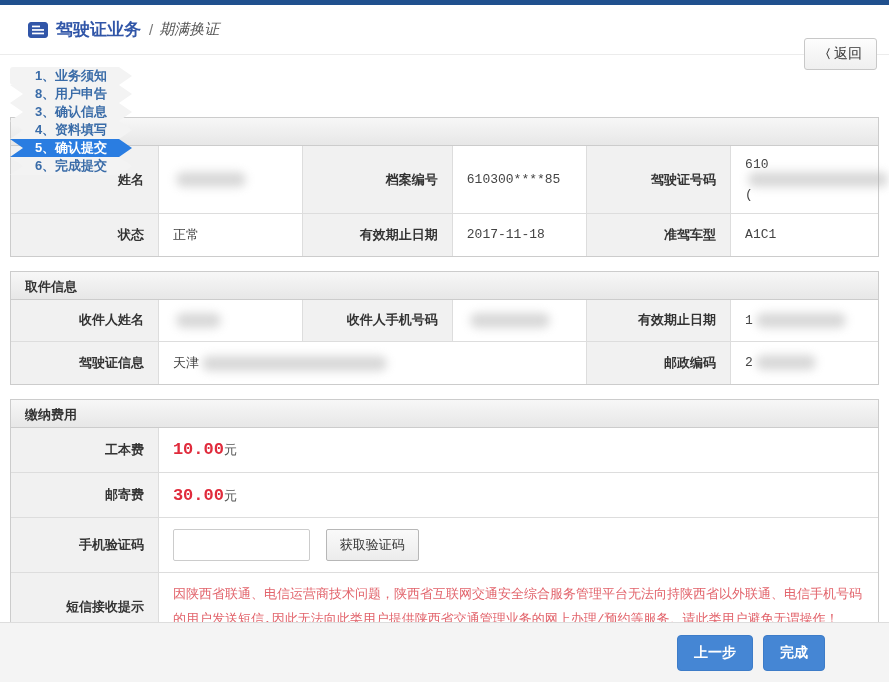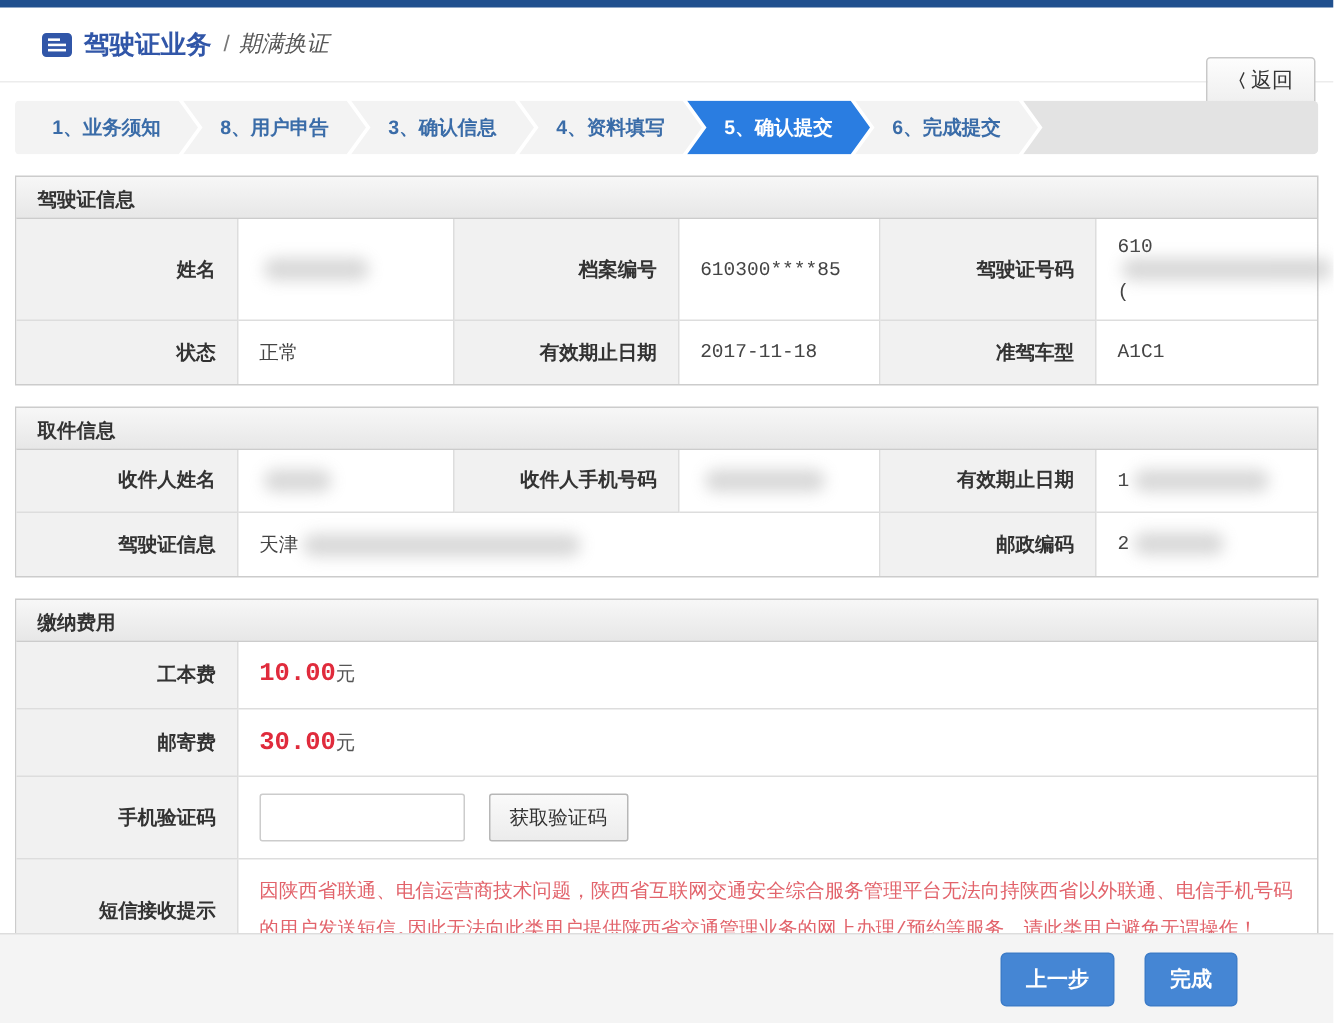--- a/index.html
+++ b/index.html
@@ -39,20 +39,21 @@
     margin-top: 48px;
   }
   .back-btn .chev { font-size: 12px; margin-right: 3px; font-weight: bold; }
 
   
   .stepbar {
     margin: 12px 10px 0 10px;
     height: 36px;
     display: flex;
     background: #fff;
+    flex-direction: column;
   }
   .step {
     width: 122px; height: 36px;
     background: #f3f3f3;
     color: #3a6ca8;
     font-weight: bold;
     font-size: 13px;
     display: flex; align-items: center; justify-content: center;
     clip-path: polygon(0 0, calc(100% - 13px) 0, 100% 50%, calc(100% - 13px) 100%, 0 100%, 13px 50%);
     margin-right: -10px;
@@ -152,21 +153,21 @@
   .footer {
     position: absolute;
     left: 0; right: 0; bottom: 0;
     height: 60px;
     background: #f4f4f4;
     border-top: 1px solid #ddd;
     display: flex;
     align-items: center;
     justify-content: flex-end;
     padding-right: 64px;
-    gap: 20px;
+    gap: 10px;
   }
   .blue-btn {
     background: #4586d4;
     border: 1px solid #3d7cc8;
     border-radius: 4px;
     color: #fff;
     font-size: 14px;
     font-weight: bold;
     padding: 8px 16px;
     cursor: pointer;

